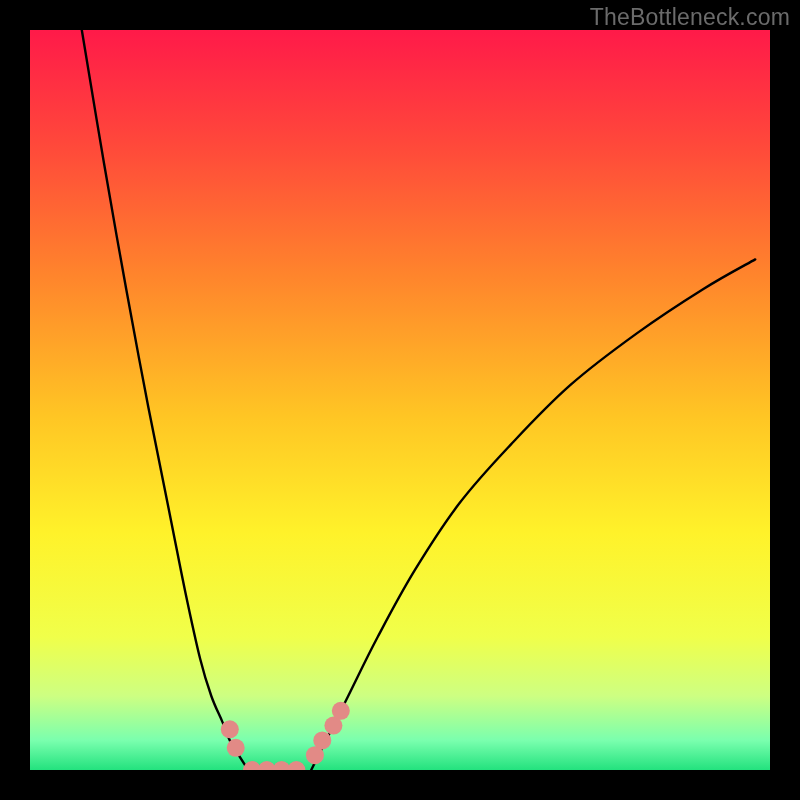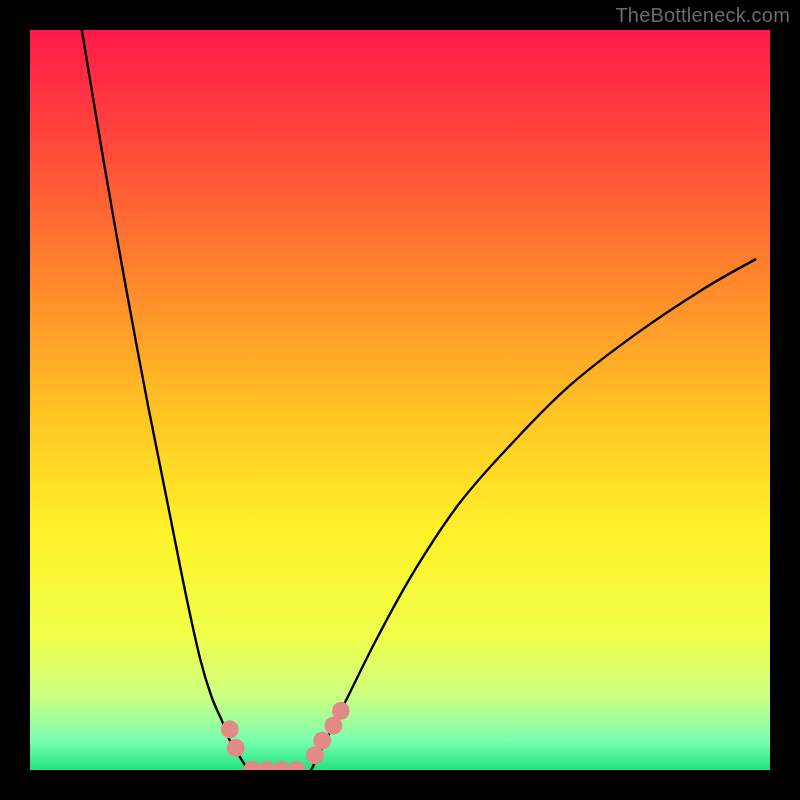--- a/index.html
+++ b/index.html
@@ -16,21 +16,21 @@
     left: 0;
     top: 0;
     width: 800px;
     height: 800px;
     background: #000;
   }
   .watermark {
     position: absolute;
     top: 4px;
     right: 10px;
-    font-size: 20px;
+    font-size: 23px;
     color: #6b6b6b;
     letter-spacing: 0.2px;
     font-weight: 400;
     user-select: none;
   }
   svg {
     position: absolute;
     left: 0;
     top: 0;
   }

